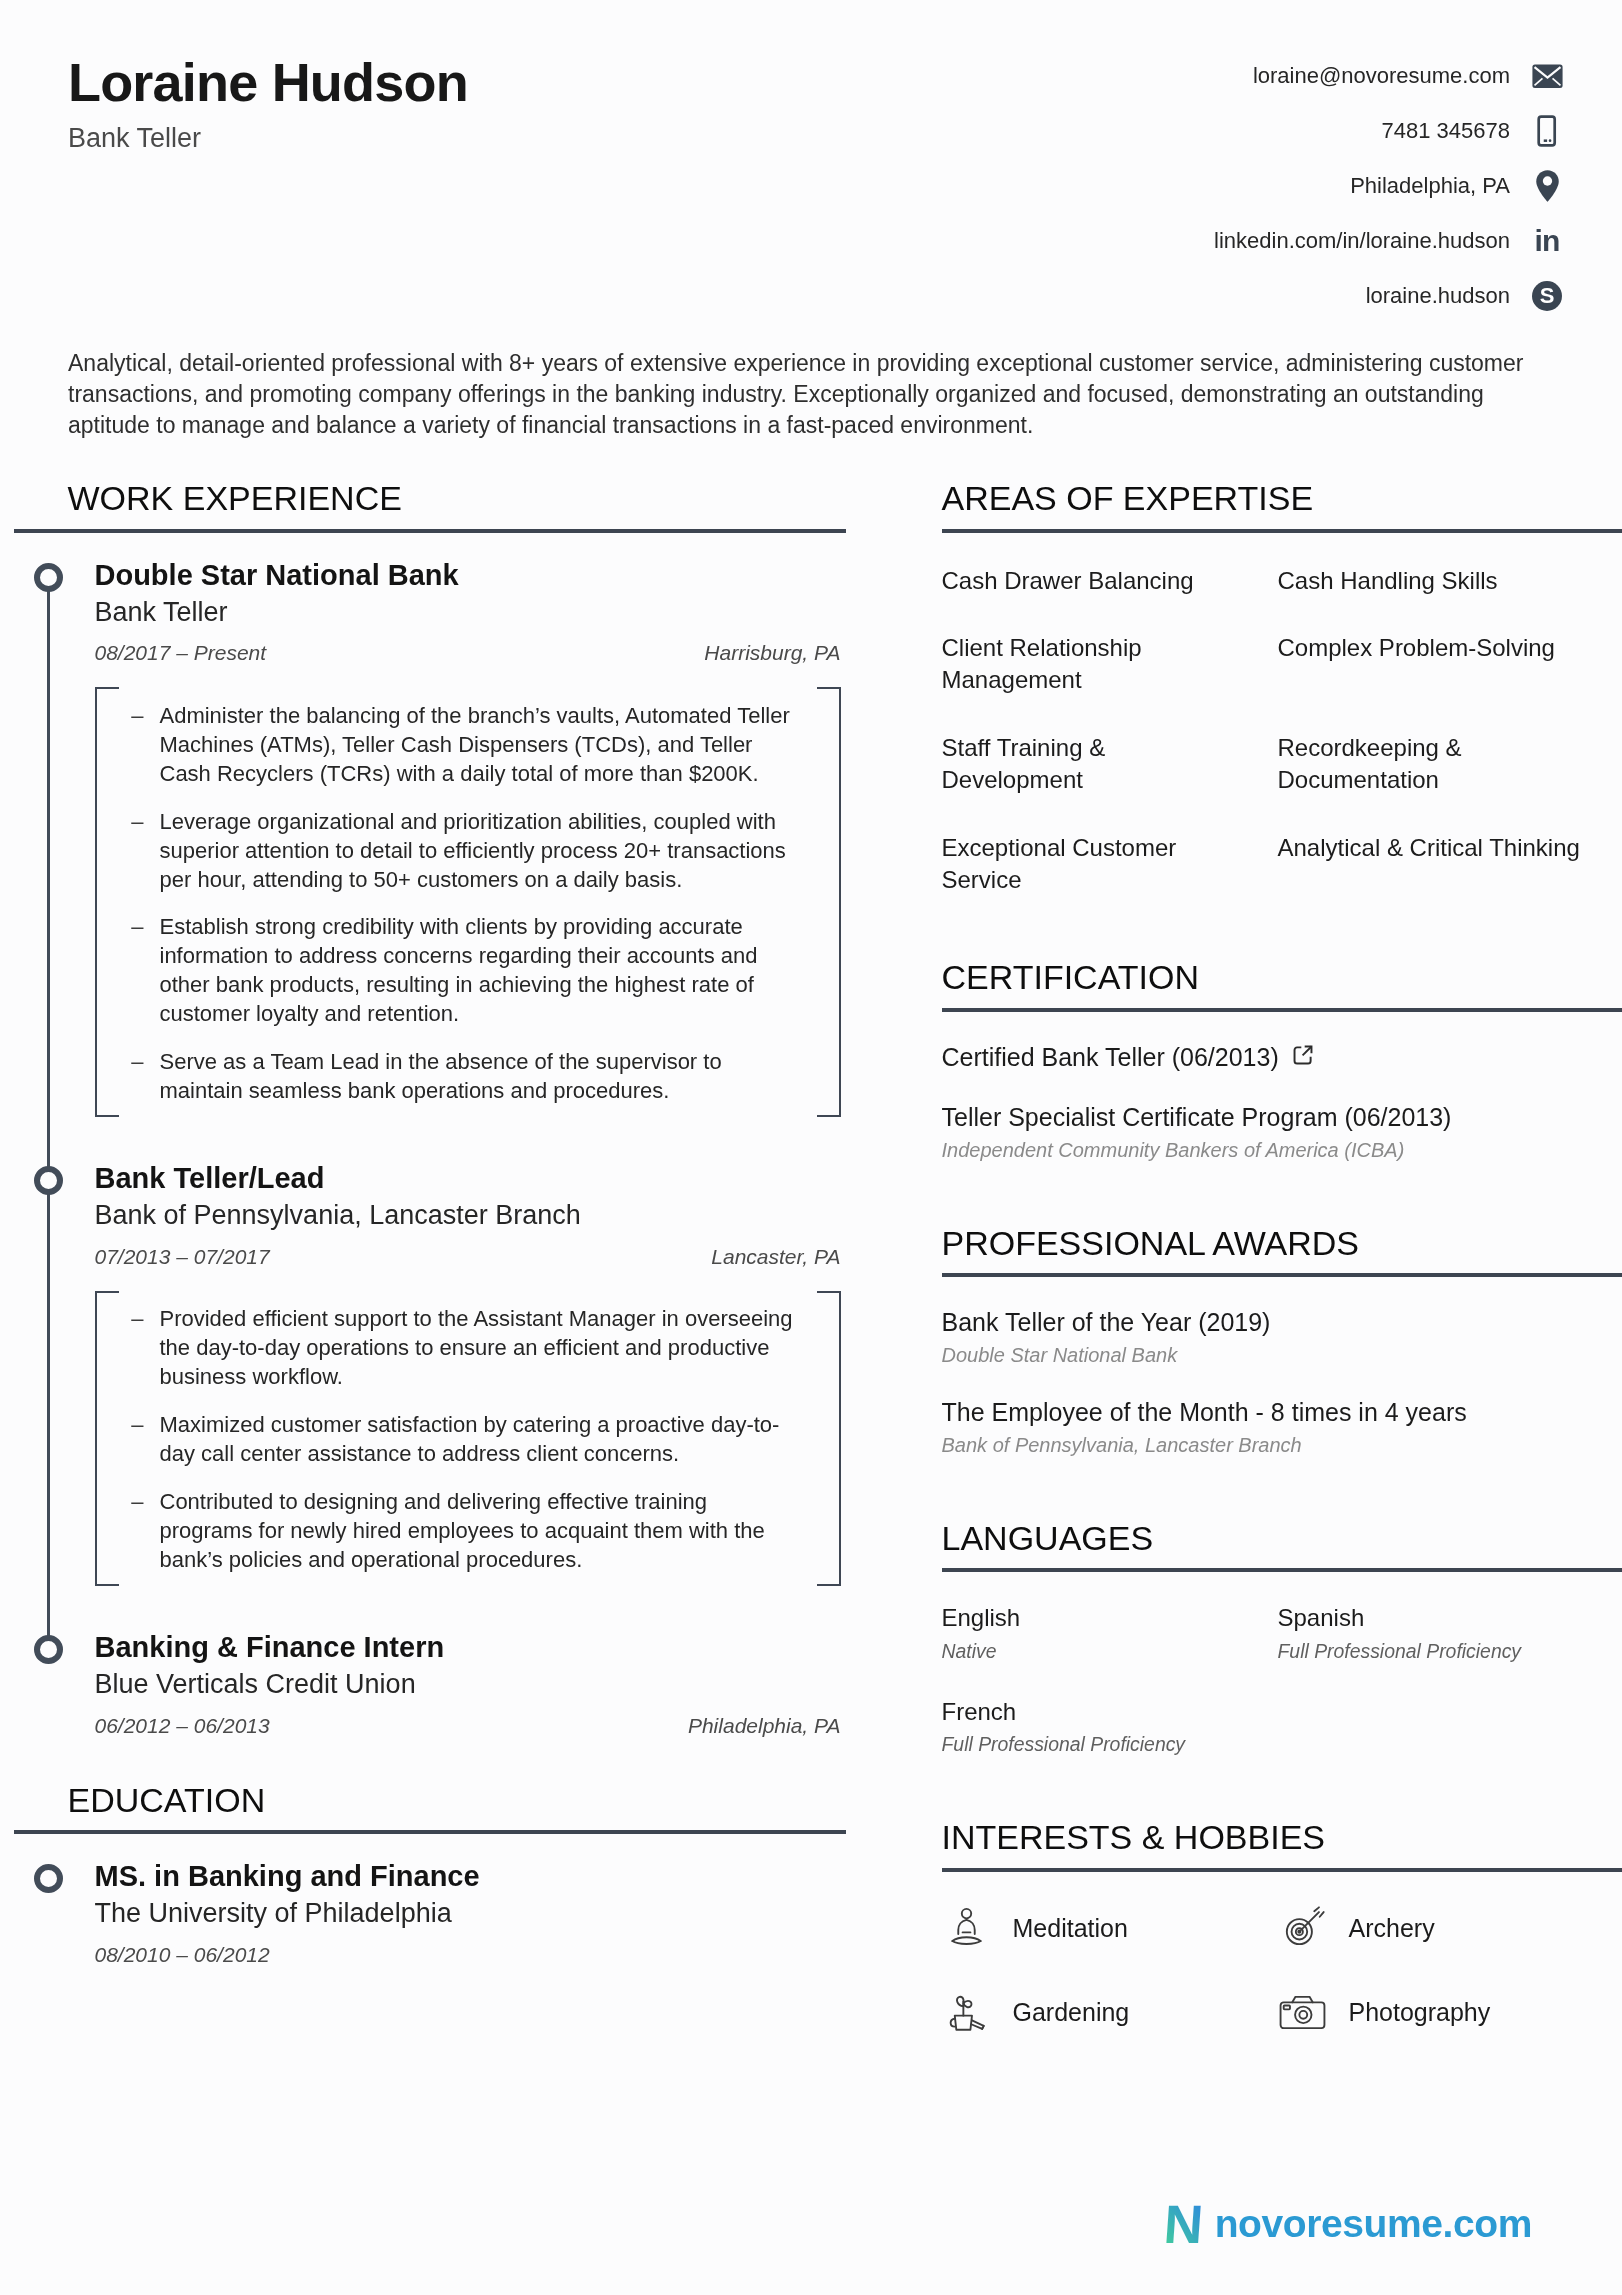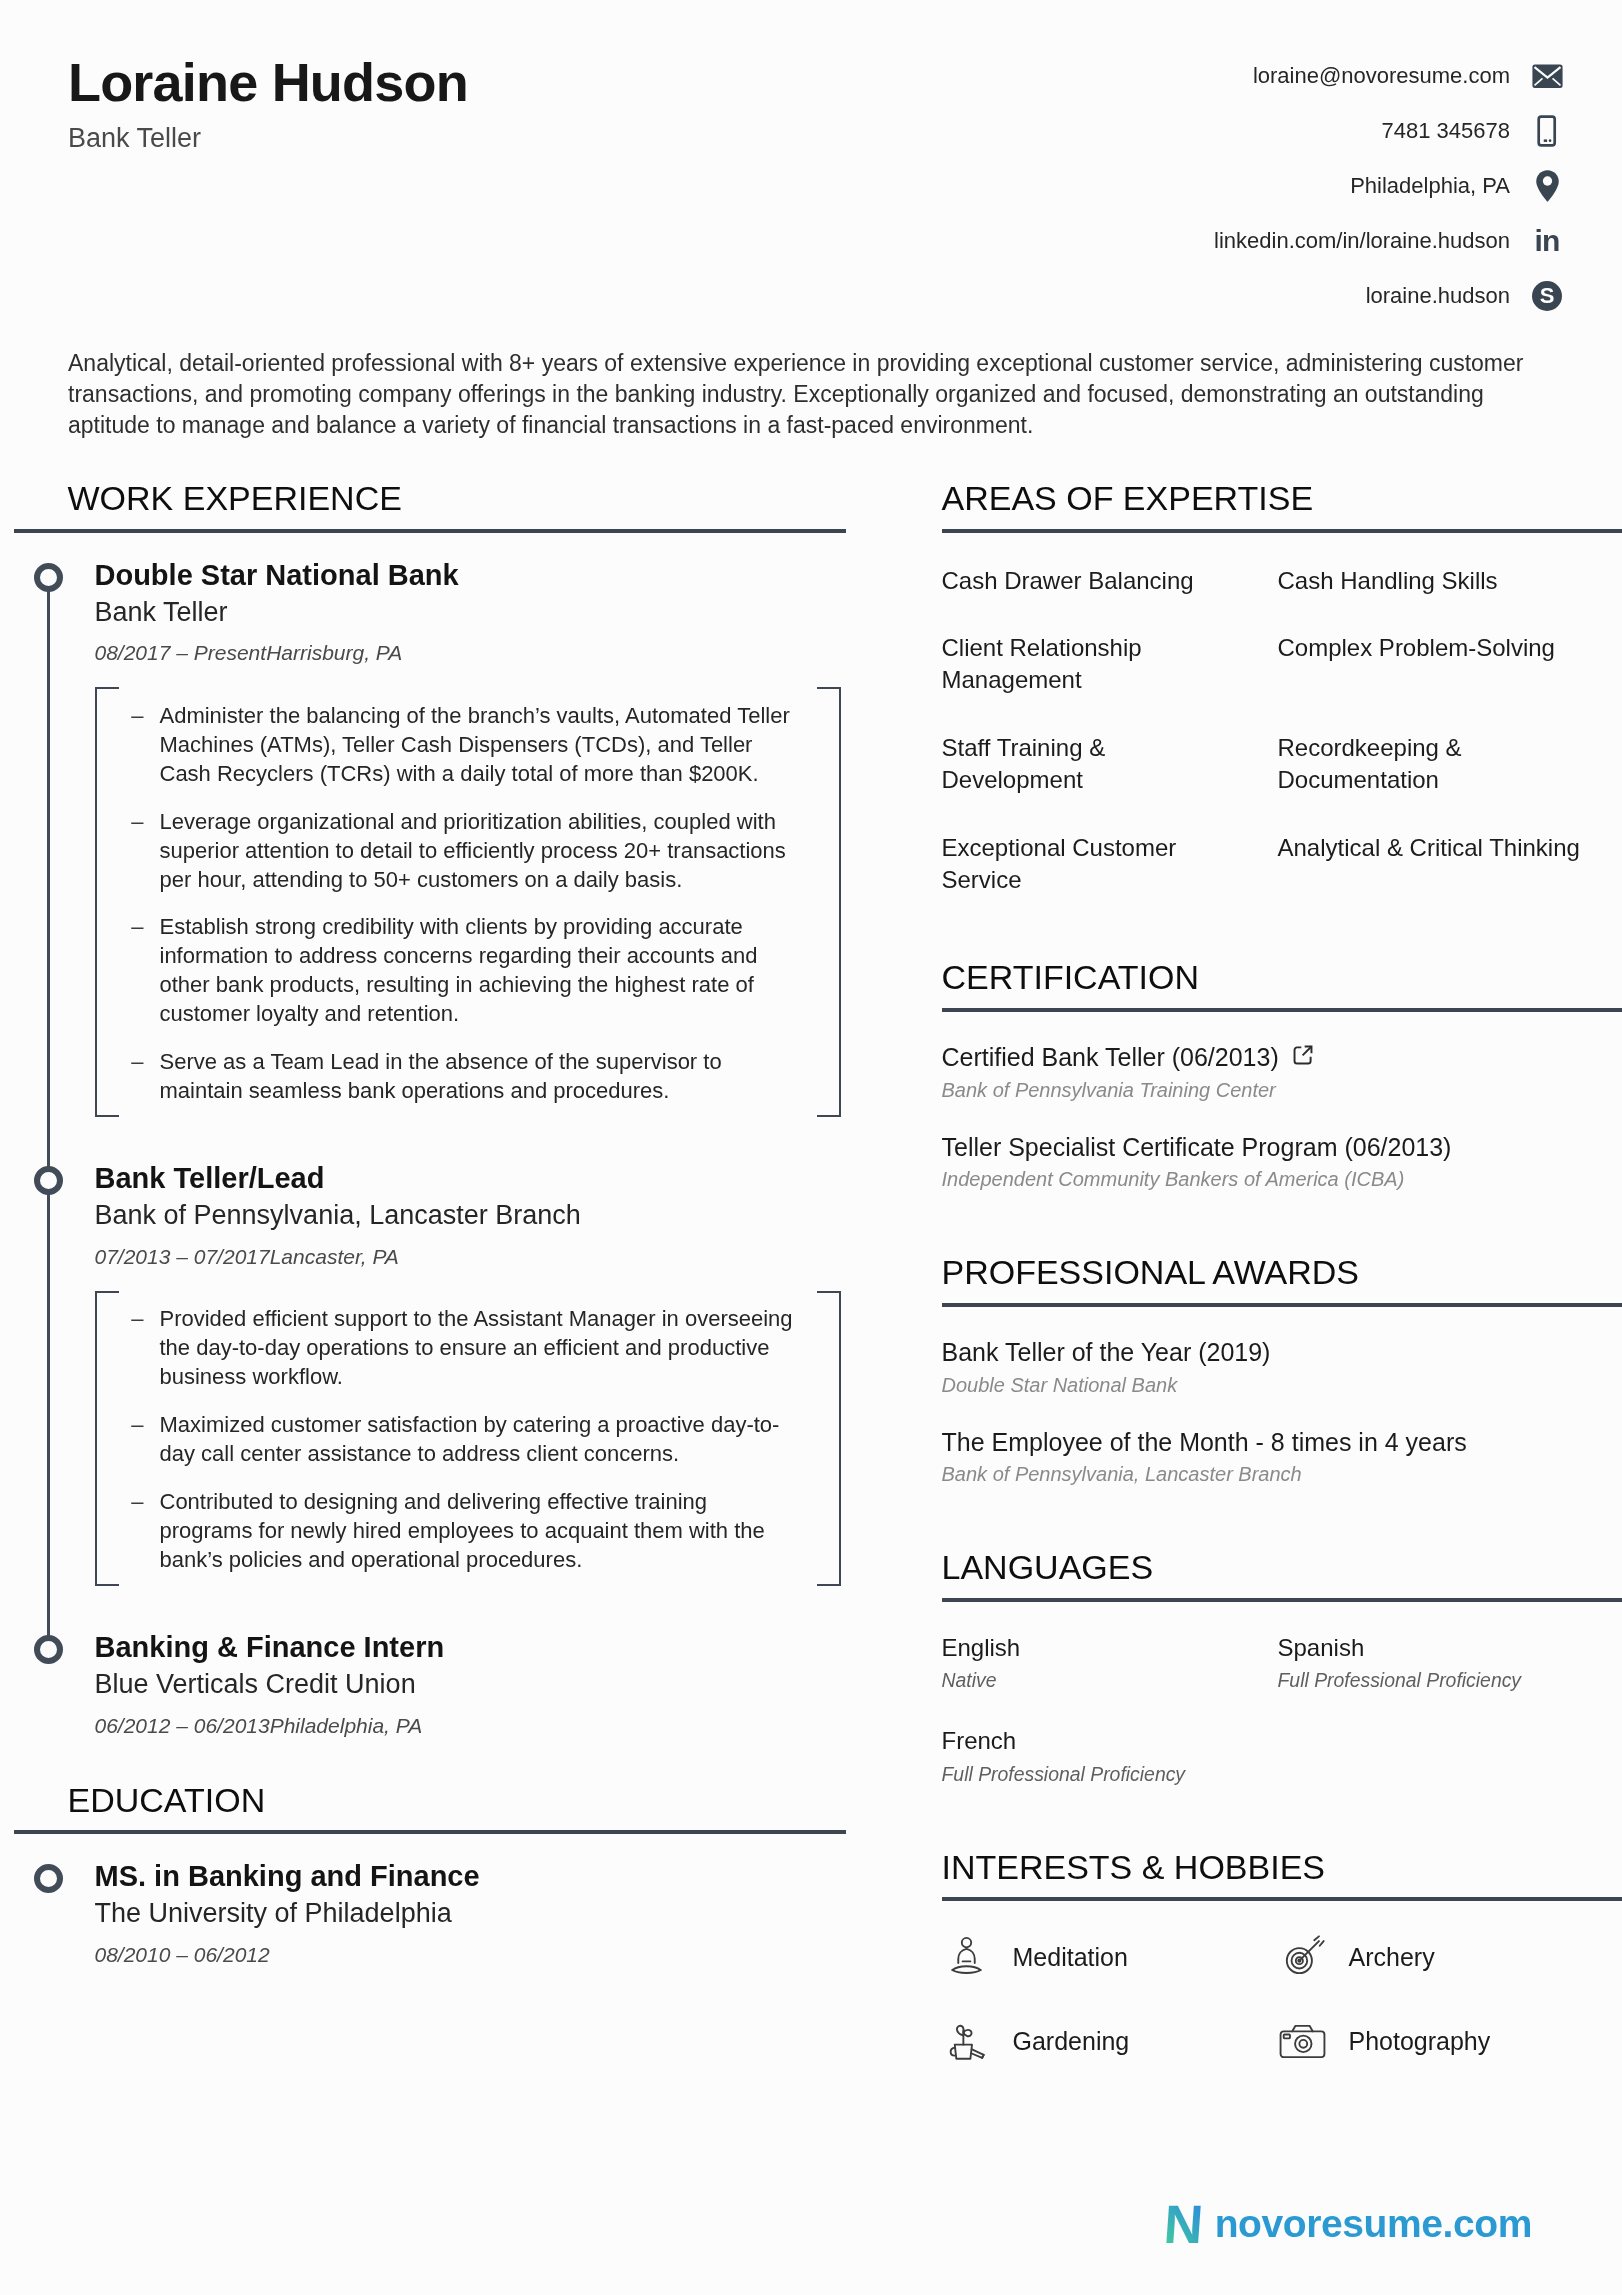--- a/index.html
+++ b/index.html
@@ -38,21 +38,21 @@
   .job::before, .edu-item::before{
     content:""; position:absolute; left:20px; top:5px; width:17px; height:17px;
     border:6px solid #424c59; border-radius:50%; background:#fcfcfd; z-index:2;
   }
   .job.has-line::after{
     content:""; position:absolute; left:33px; top:25px; bottom:-52px; width:3.4px;
     background:#424c59; z-index:1;
   }
   .job-title{ font-size:29px; font-weight:700; color:#141414; line-height:1.18; }
   .job-sub{ font-size:27px; font-weight:400; color:#262626; line-height:1.18; margin-top:5px; }
-  .job-meta{ display:flex; margin-top:12.7px;
+  .job-meta{ display:flex; justify-content:space-between; margin-top:12.7px;
              font-size:21px; font-style:italic; color:#4a4a4a; }
   .bullets{ position:relative; margin-top:22px; padding:13.5px 35px 12px 35px; }
   .bullets::before, .bullets::after{
     content:""; position:absolute; top:0; bottom:0; width:22px;
     border:2.5px solid #3f4754;
   }
   .bullets::before{ left:0; border-right:none; }
   .bullets::after{ right:0; border-left:none; }
   .bullets ul{ list-style:none; }
   .bullets li{ position:relative; padding-left:30px; margin-bottom:18.6px;
@@ -234,21 +234,20 @@
           <div class="item-title">
             <span>Certified Bank Teller (06/2013)</span>
             <span>
               <svg width="22" height="22" viewBox="0 0 26 26">
                   <path d="M11 4 H6 a3 3 0 0 0 -3 3 v13 a3 3 0 0 0 3 3 h13 a3 3 0 0 0 3 -3 v-5" fill="none" stroke="#2c2c2c" stroke-width="2.3"></path>
                   <polyline points="15,3 23,3 23,11" fill="none" stroke="#2c2c2c" stroke-width="2.3"></polyline>
                   <line x1="23" y1="3" x2="12.5" y2="13.5" stroke="#2c2c2c" stroke-width="2.3"></line>
                 </svg>
             </span>
           </div>
-          <div class="item-issuer">Bank of Pennsylvania Training Center</div>
         </div>
         <div class="item-block">
           <div class="item-title">
             <span>Teller Specialist Certificate Program (06/2013)</span>
           </div>
           <div class="item-issuer">Independent Community Bankers of America (ICBA)</div>
         </div>
       </section>
 
       <section class="rsec">

